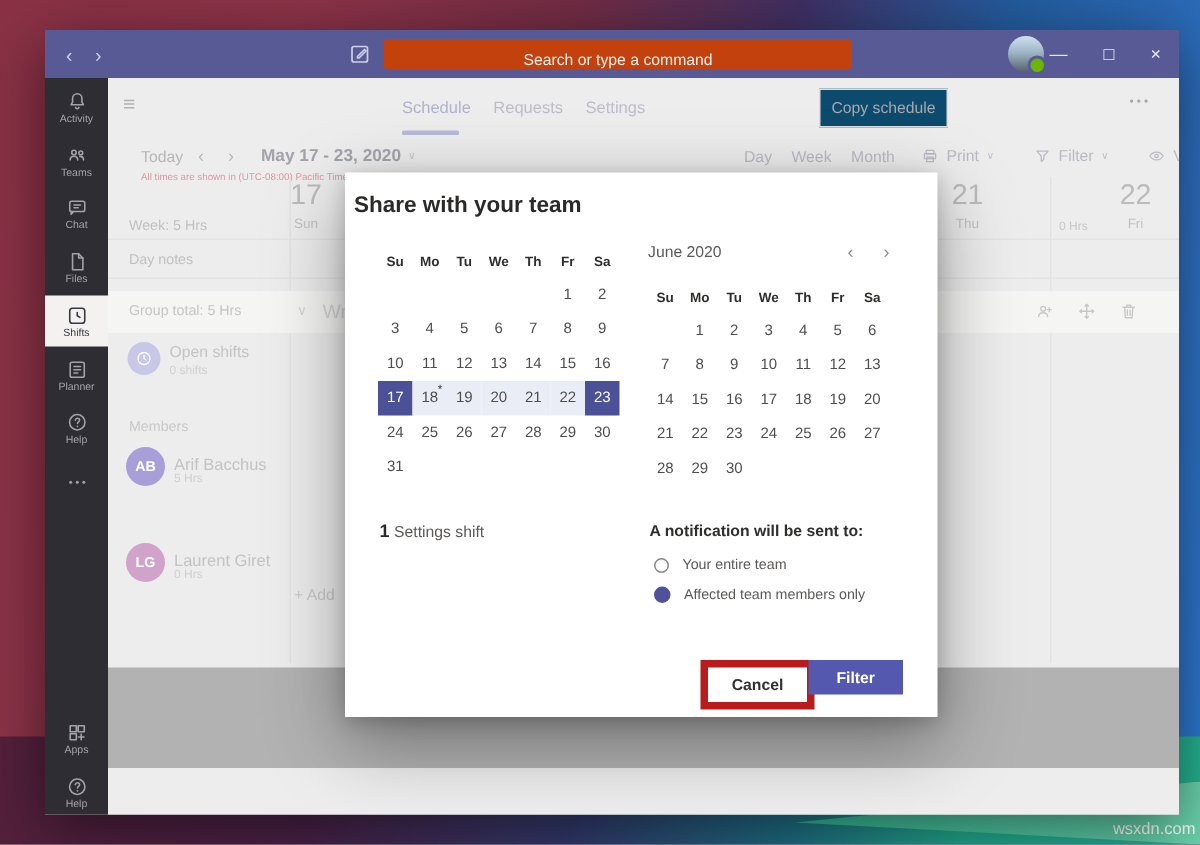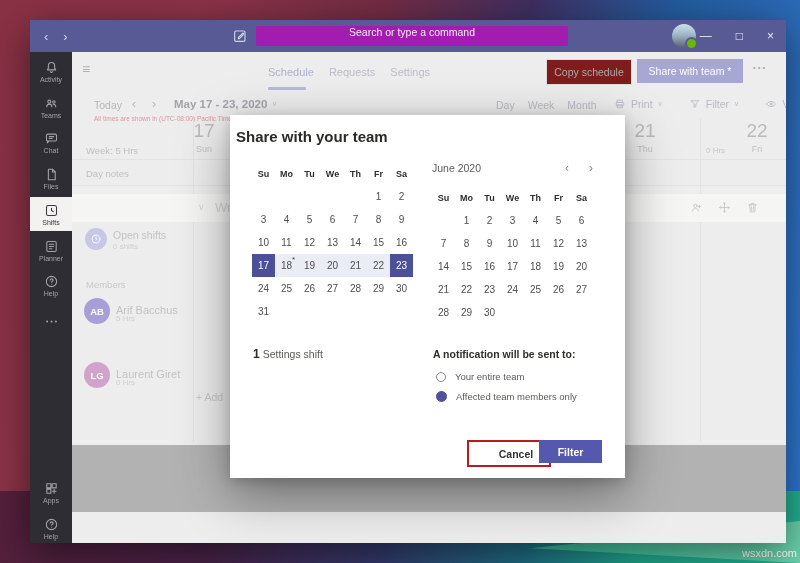--- a/index.html
+++ b/index.html
@@ -18,22 +18,22 @@
 
   
   .window{position:absolute;left:30px;top:20px;width:756px;height:523px;
     background:#ededed;box-shadow:0 10px 38px rgba(0,0,0,.5);}
 
   
   .titlebar{position:absolute;left:0;top:0;right:0;height:32px;background:#585a96;}
   .tb-nav{position:absolute;left:14px;top:0;height:32px;display:flex;align-items:center;gap:15px;
     color:#cfd0e4;font-size:13px;}
   .tb-compose{position:absolute;left:202px;top:8px;width:16px;height:16px;color:#cdd0e6;}
-  .searchbox{position:absolute;left:226px;top:6px;width:312px;height:20px;background:#a21caf;
-    border-radius:2px;color:#f0f0f0;font-size:10.5px;display:flex;align-items:flex-start;justify-content:center;}
+  .searchbox{position:absolute;left:226px;top:6px;width:312px;height:20px;background:#c2410c;
+    border-radius:2px;color:#f0f0f0;font-size:10.5px;display:flex;align-items:flex-end;justify-content:center;}
   .avatar{position:absolute;left:642px;top:4px;width:24px;height:24px;border-radius:50%;
     background:linear-gradient(180deg,#cfe0ee 0%,#9fb6c8 45%,#55616b 100%);}
   .status-dot{position:absolute;right:-2px;bottom:-2px;width:9px;height:9px;border-radius:50%;
     background:#6bb700;border:2px solid #585a96;}
   .win-controls{position:absolute;right:12px;top:0;height:32px;display:flex;gap:24px;align-items:center;
     color:#e8e8f2;font-size:12px;}
   .win-controls span{cursor:default;}
 
   
   .side-rail{position:absolute;left:0;top:32px;width:42px;bottom:0;background:#2e2d34;}
@@ -48,21 +48,21 @@
   
   .main{position:absolute;left:42px;top:32px;right:0;bottom:0;background:#ededed;overflow:hidden;}
 
   
   .hamburger{position:absolute;left:10px;top:9px;font-size:14px;color:#b1b1b3;}
   .team-name{position:absolute;left:38px;top:11px;font-size:14px;font-weight:bold;color:#a8a7a9;letter-spacing:.2px;}
   .tab-bar{position:absolute;left:196px;top:14px;display:flex;gap:15px;}
   .tab{font-size:11px;color:#bcbdc9;}
   .tab.active{color:#b0b2cc;}
   .tab-underline{position:absolute;left:196px;top:35px;width:38px;height:3px;background:#b7b9da;border-radius:1px;}
-  .btn-copy{position:absolute;left:474px;top:7px;width:84px;height:24px;background:#7f1d1d;
+  .btn-copy{position:absolute;left:474px;top:7px;width:84px;height:24px;background:#0c4a6e;
     border:1px solid #dddddd;font-size:10.5px;color:#a9a9ab;display:flex;align-items:center;justify-content:center;}
   .btn-share-team{position:absolute;left:565px;top:7px;width:106px;height:24px;background:#a6a8d3;
     font-size:10.5px;color:#fdfdfd;display:flex;align-items:center;justify-content:center;}
   .hdr-more{position:absolute;left:681px;top:11px;color:#a9a9ab;font-size:8px;letter-spacing:2px;}
 
   
   .tb-today{position:absolute;left:22px;top:47px;font-size:10.5px;color:#b6b6b8;}
   .tb-prev{position:absolute;left:60px;top:45px;font-size:12px;color:#b6b6b8;}
   .tb-next{position:absolute;left:80px;top:45px;font-size:12px;color:#b6b6b8;}
   .tb-range{position:absolute;left:102px;top:46px;font-size:11.5px;font-weight:bold;color:#a3a3ab;}
@@ -124,22 +124,22 @@
   .cal-nav{position:absolute;right:32px;top:46px;display:flex;gap:20px;font-size:12px;color:#8c8a88;}
   .assigned{position:absolute;left:23px;top:232px;font-size:10.5px;color:#5c5a58;}
   .assigned b{font-size:12px;color:#2b2a28;margin-right:3px;}
   .notif-heading{position:absolute;left:203px;top:233px;font-size:10.5px;font-weight:bold;color:#2f2e2c;}
   .notification-options{position:absolute;left:206px;top:255px;}
   .radio-row{display:flex;align-items:center;gap:9px;margin-bottom:7px;height:13px;}
   .radio{width:10px;height:10px;border-radius:50%;border:1px solid #8a8886;box-sizing:border-box;flex:none;}
   .radio.checked{background:#4f5299;border-color:#4f5299;width:11px;height:11px;}
   .radio-label{font-size:9.5px;color:#5c5a58;}
   .btn-cancel{position:absolute;left:237px;top:325px;width:66px;height:23px;background:#ffffff;
-    border:2px solid #b91c1c;font-size:10.5px;font-weight:bold;color:#33312f;
-    display:flex;align-items:center;justify-content:center;padding-left:14px;}
+    border:5px solid #b91c1c;font-size:10.5px;font-weight:bold;color:#33312f;
+    display:flex;align-items:center;justify-content:center;}
   .btn-share{position:absolute;left:309px;top:325px;width:63px;height:23px;background:#5558af;
     font-size:10.5px;font-weight:bold;color:#ffffff;display:flex;align-items:center;justify-content:center;}
 </style>
 </head>
 <body>
 
 <div class="desktop">
   <div class="desk-bottom"></div>
   <div class="desk-tri"></div>
   <div class="watermark">wsxdn.com</div>
@@ -271,21 +271,20 @@
   <div class="main">
 
     <span class="hamburger">≡</span>
     <div class="tab-bar">
         <span class="tab active">Schedule</span>
         <span class="tab">Requests</span>
         <span class="tab">Settings</span>
       </div>
     <div class="tab-underline"></div>
     <div class="btn-copy">Copy schedule</div>
-    <div class="btn-share-team">Share with team *</div>
     <span class="hdr-more">•••</span>
 
     <span class="tb-today">Today</span>
     <span class="tb-prev">‹</span>
     <span class="tb-next">›</span>
     <span class="tb-range">May 17 - 23, 2020</span>
     <span class="tb-range-caret caret-glyph">∨</span>
     <div class="view-switcher">
         <span>Day</span>
         <span>Week</span>
@@ -340,20 +339,21 @@
     <div class="day-col" style="left:663px;top:68px;">
       <div class="num">22</div>
       <div class="nm">Fri</div>
     </div>
     <span class="day-hours">0 Hrs</span>
 
     <span class="rail-label" style="top:93px;">Week: 5 Hrs</span>
     <span class="rail-label" style="top:116px;">Day notes</span>
 
     <div class="group-band">
+      <span class="group-total">Group total: 5 Hrs</span>
       <span class="group-caret">∨</span>
       <span class="group-name">Wr</span>
       <div class="group-actions">
         <span class="ico">
             <svg viewBox="0 0 24 24" fill="none" stroke="currentColor" stroke-width="1.7" stroke-linecap="round" stroke-linejoin="round">
               <circle cx="10" cy="9" r="3"></circle>
               <path d="M4.5 18.5c0-3 2.5-4.7 5.5-4.7s5.5 1.7 5.5 4.7M17.5 7.5v5M15 10h5"></path>
             </svg>
           </span>
         <span class="ico">

